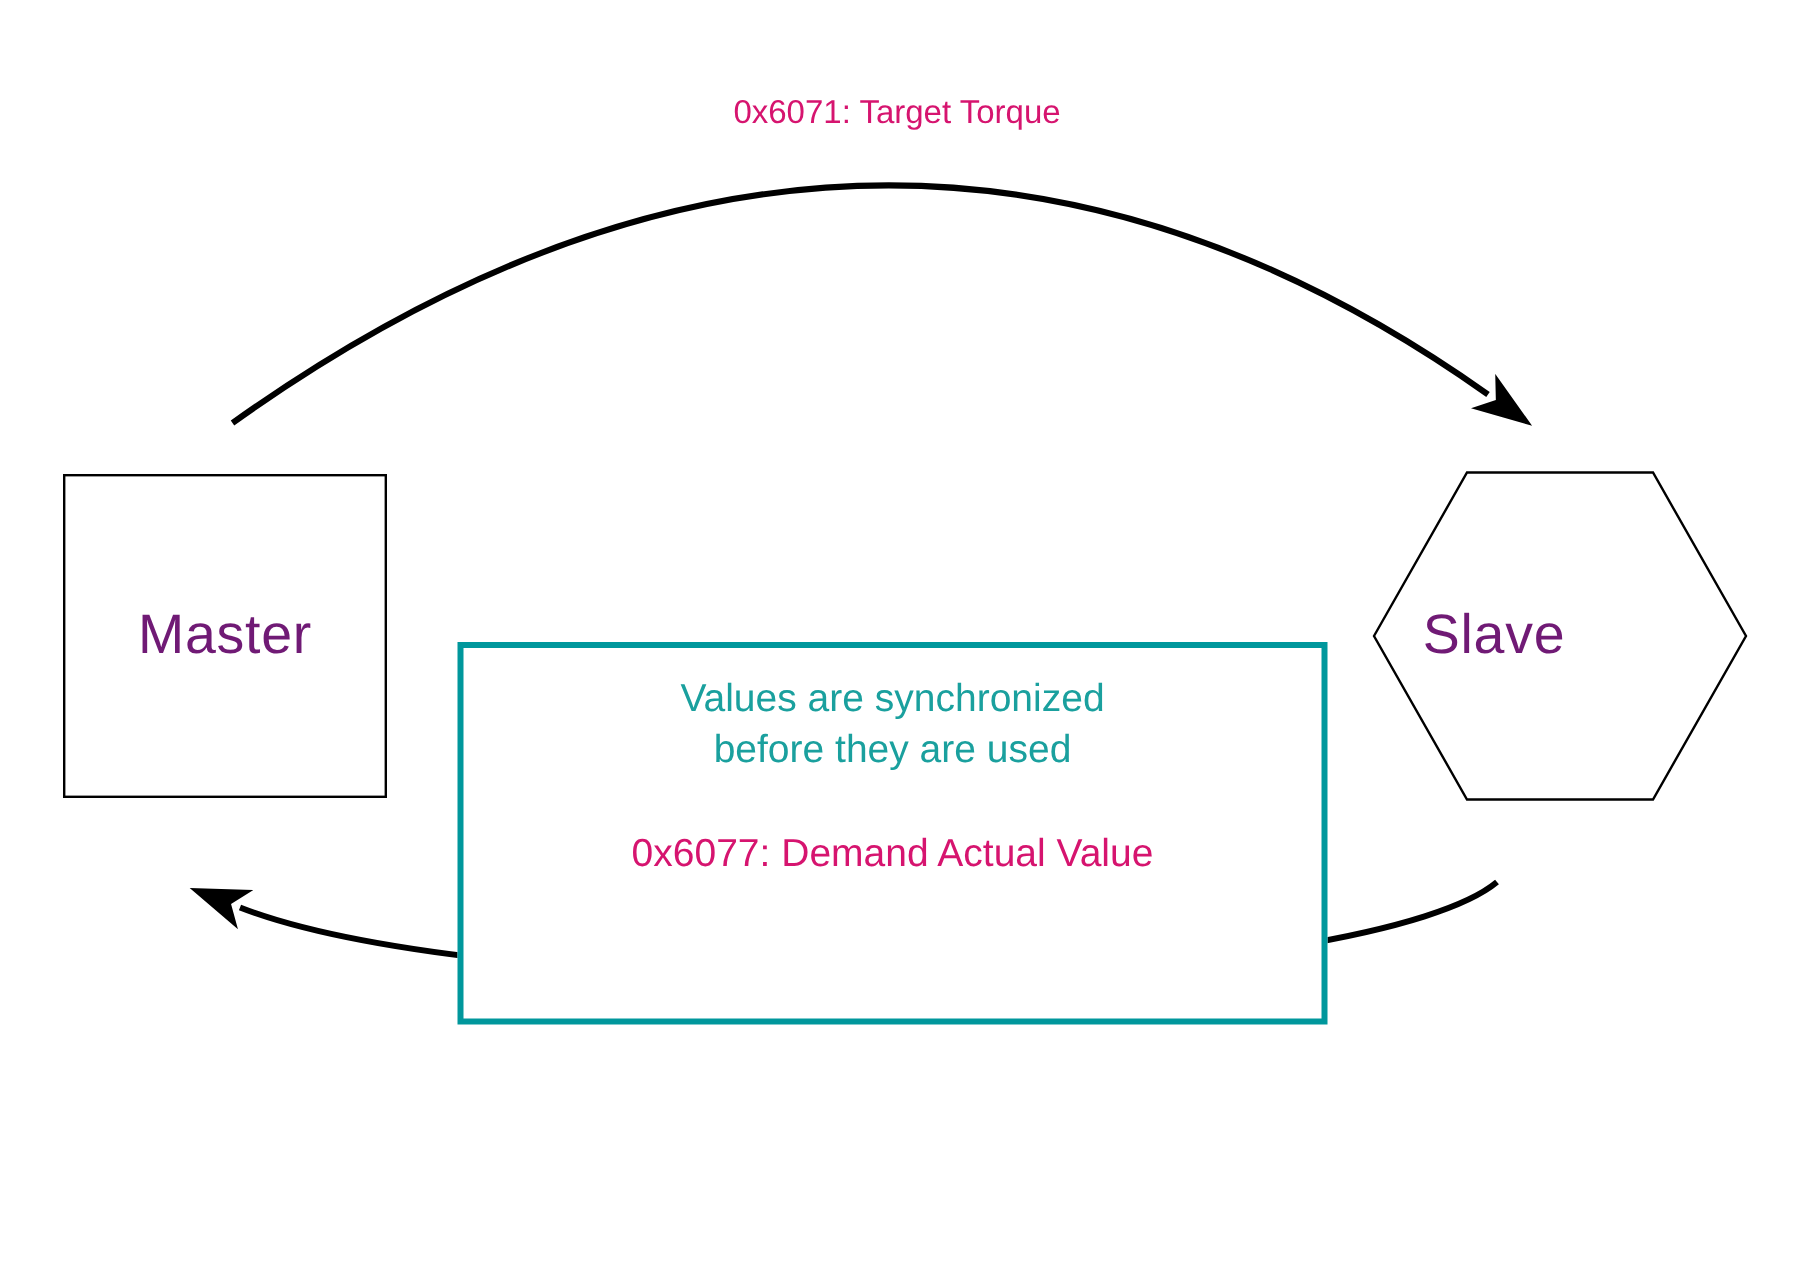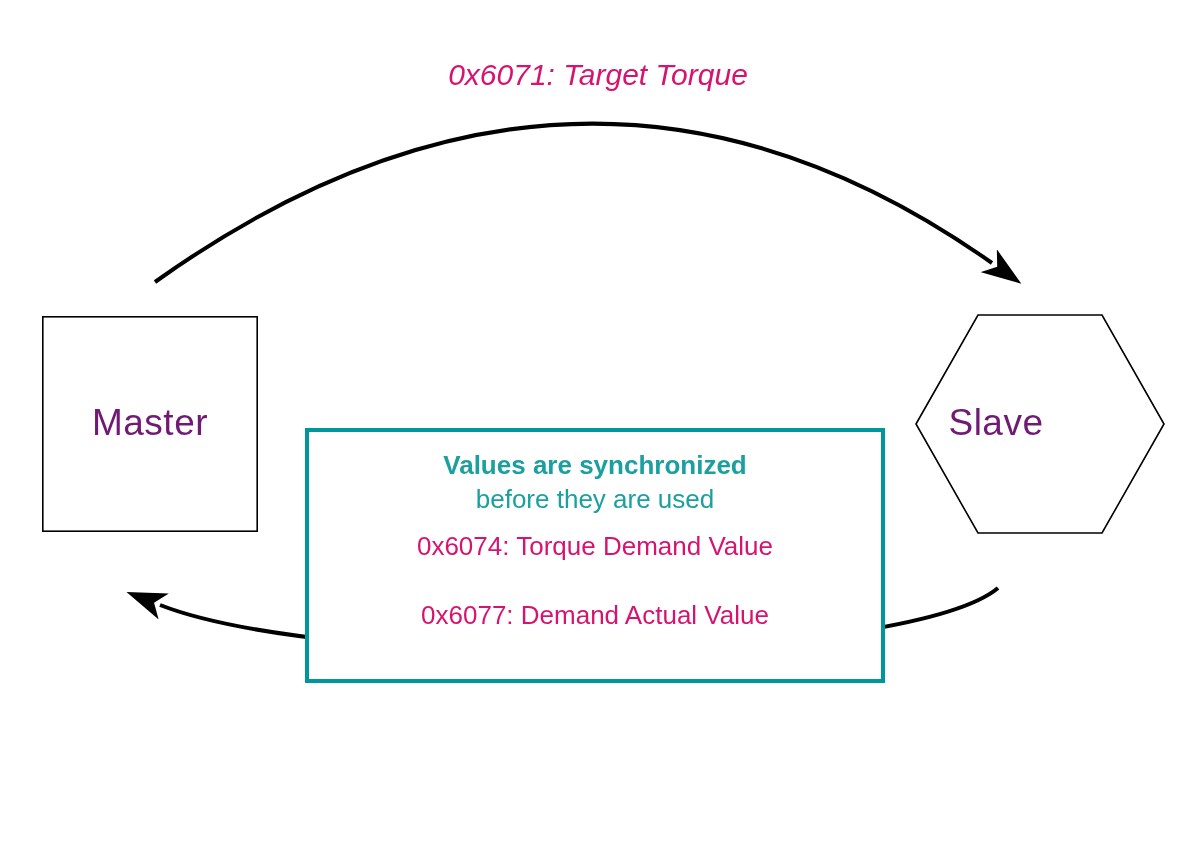--- a/index.html
+++ b/index.html
@@ -21,25 +21,24 @@
   .node-shape {
     fill: #ffffff;
     stroke: var(--line, #000000);
     stroke-width: 1.6;
   }
   .title {
     position: absolute;
     left: 598px;
     top: 59px;
     transform: translateX(-50%);
-    font-size: 30px;
+    font-size: 22px;
     line-height: 31px;
     color: var(--pink, #d6146f);
     white-space: nowrap;
-    font-style: italic;
   }
   .node-label {
     position: absolute;
     transform: translate(-50%, -50%);
     font-size: 37px;
     letter-spacing: 0.5px;
     color: #701a75;
     white-space: nowrap;
   }
   .node-label.master { left: 150px; top: 423px; }
@@ -54,21 +53,21 @@
     background: #ffffff;
     border: 4px solid var(--teal_border, #00979c);
     text-align: center;
   }
   .teal-line {
     font-size: 26px;
     line-height: 34px;
     color: var(--teal_text, #1aa09e);
     white-space: nowrap;
   }
-  .teal-line.first { margin-top: 16px; font-weight: bold; }
+  .teal-line.first { margin-top: 16px; }
   .pink-line {
     font-size: 26px;
     line-height: 34px;
     color: var(--pink, #d6146f);
     white-space: nowrap;
   }
   .pink-line.demand { margin-top: 13px; }
   .pink-line.actual { margin-top: 35px; }
 </style>
 </head>
@@ -94,17 +93,16 @@
 
   <div class="title">0x6071: Target Torque</div>
 
   <div class="node-label master">Master</div>
 
   <div class="node-label slave">Slave</div>
 
   <div class="sync-box">
     <div class="teal-line first">Values are synchronized</div>
     <div class="teal-line">before they are used</div>
-    <div class="pink-line demand">0x6074: Torque Demand Value</div>
     <div class="pink-line actual">0x6077: Demand Actual Value</div>
   </div>
 
 </div>
 
 </body></html>

